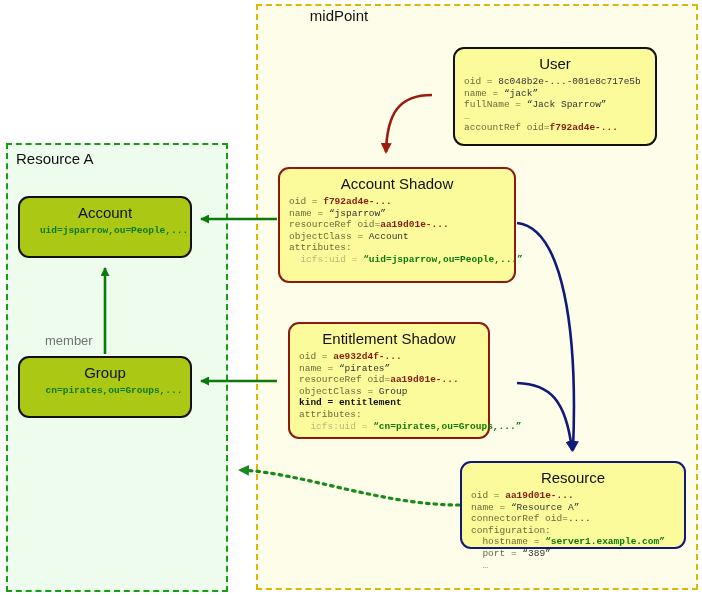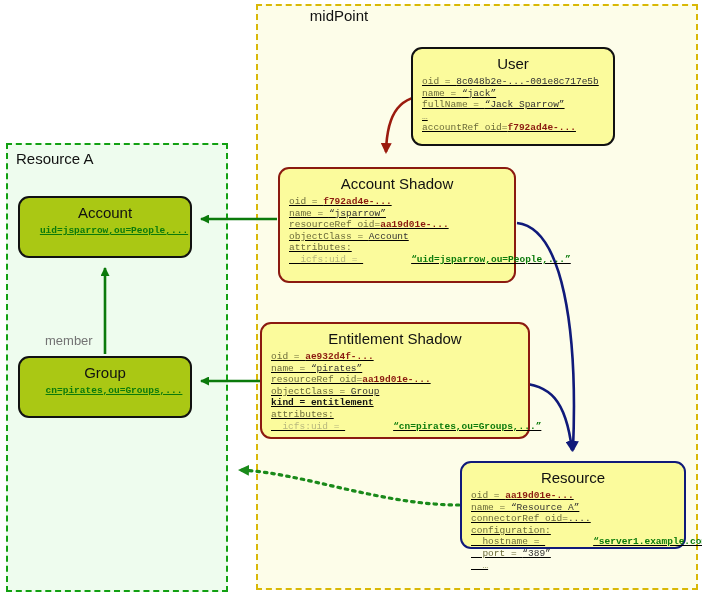--- a/index.html
+++ b/index.html
@@ -24,44 +24,44 @@
 
   
   .node{position:absolute;box-sizing:border-box;border-radius:11px;}
   .node .title{
     text-align:center;font-size:15px;color:#111;
     font-family:"Liberation Sans",sans-serif;
     padding-top:5px;line-height:19px;white-space:nowrap;
   }
   .node .body{
     font-family:"Liberation Mono",monospace;font-size:9.5px;
-    line-height:11.6px;padding:3px 0 0 9px;white-space:pre;text-decoration:underline;
+    line-height:11.6px;padding:3px 0 0 9px;white-space:pre;
   }
 
   
   .green-node{background:#aac814;border:2px solid #111;}
   .green-node .body{color:#0b7a0b;font-weight:bold;text-align:center;padding-left:18px;}
   #account-node{left:18px;top:196px;width:174px;height:62px;}
   #group-node{left:18px;top:356px;width:174px;height:62px;}
 
   
   .yellow-node{background:#fbfb9c;}
   .b-black{border:2px solid #111;}
   .b-darkred{border:2px solid #8b1a10;}
   .b-navy{border:2px solid #101a7a;}
 
-  #user-node{left:411px;top:47px;width:204px;height:99px;}
+  #user-node{left:453px;top:47px;width:204px;height:99px;}
   #account-shadow-node{left:278px;top:167px;width:238px;height:116px;}
-  #entitlement-shadow-node{left:260px;top:322px;width:270px;height:117px;}
+  #entitlement-shadow-node{left:288px;top:322px;width:202px;height:117px;}
   #resource-node{left:460px;top:461px;width:226px;height:88px;}
 
   .k{color:#6b6b3a;}
   .v-dark{color:#333;}
   .val-red{color:#8b1a10;font-weight:bold;}
-  .val-green{color:#0b7a0b;font-weight:bold;margin-left:48px;}
+  .val-green{color:#0b7a0b;font-weight:bold;}
   .bold-dark{color:#111;font-weight:bold;}
   .faint{color:#b7b77e;margin-top:40px;}
   .ellipsis{color:#9a9a6a;}
 
   #member-label{position:absolute;left:45px;top:333px;font-size:13px;color:#737373;}
 
   svg.overlay{position:absolute;left:0;top:0;width:702px;height:596px;pointer-events:none;}
 </style>
 </head>
 <body>

